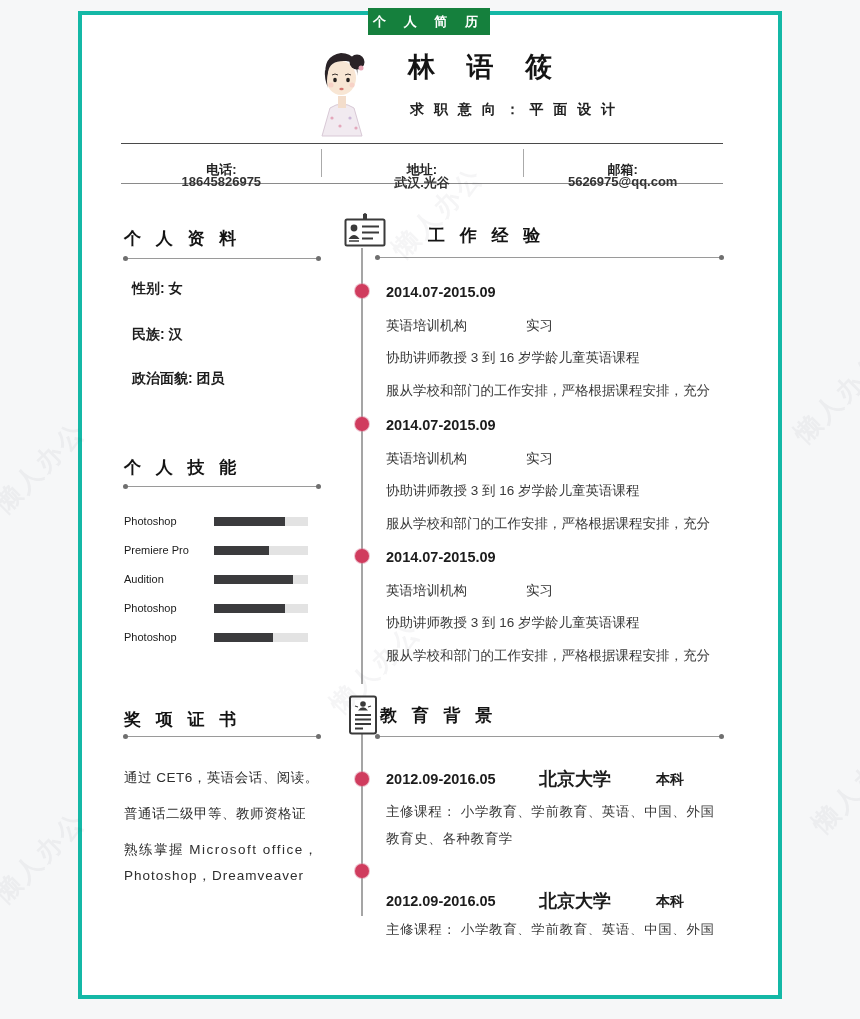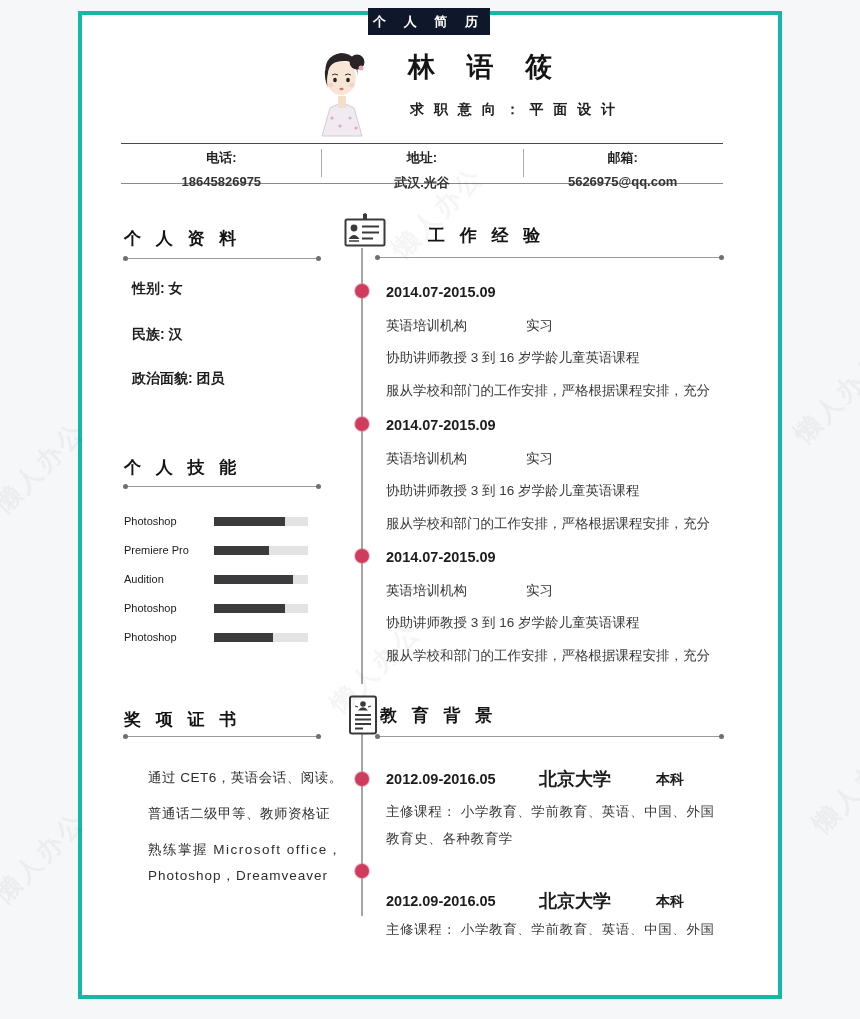--- a/index.html
+++ b/index.html
@@ -1,37 +1,37 @@
 <!DOCTYPE html>
 <html><head>
 <meta charset="utf-8">
 <style>
   html,body{margin:0;padding:0;background:#f6f7f8;}
   *{box-sizing:border-box;}
   .stage{position:relative;width:860px;height:1019px;background:#f6f7f8;overflow:hidden;
          font-family:"Liberation Sans","DejaVu Sans",sans-serif;color:#2b2b2b;}
   .page{position:absolute;left:78px;top:11px;width:704px;height:988px;
         background:#fff;border:4px solid #14b8a6;}
-  .banner{position:absolute;left:368px;top:8px;width:122px;height:27px;background:#0f172a;
+  .banner{position:absolute;left:368px;top:8px;width:122px;height:27px;background:#15803d;
           color:#fff;font-size:13px;font-weight:bold;letter-spacing:7px;text-align:center;
           line-height:27px;z-index:6;}
   .wm{position:absolute;font-size:26px;font-weight:bold;color:rgba(70,70,85,0.055);
       transform:rotate(-45deg);letter-spacing:3px;white-space:nowrap;z-index:5;pointer-events:none;}
 
   
   .avatar{position:absolute;left:234px;top:33px;width:52px;height:90px;}
   .name{position:absolute;left:326px;top:34px;font-size:27px;font-weight:bold;
         letter-spacing:12px;color:#141414;white-space:nowrap;}
   .intent{position:absolute;left:328px;top:86px;font-size:14px;font-weight:bold;
           letter-spacing:3px;color:#222;white-space:nowrap;}
 
   
   .contact{position:absolute;left:39px;top:128px;width:602px;height:50px;border-top:1px solid #4a4a4a;}
   .contact .labels{position:absolute;left:0;top:5px;width:100%;display:flex;}
-  .contact .labels span{flex:1;text-align:center;font-size:13px;font-weight:bold;color:#222;}
+  .contact .labels span{flex:1;text-align:center;font-size:13px;font-weight:bold;color:#222;margin-top:12px;}
   .contact .vdiv{position:absolute;top:5px;width:1px;height:28px;background:#aaa;}
   .contact .hr2{position:absolute;left:0;top:39px;width:100%;height:1px;background:#8a8a8a;z-index:0;}
   .contact .values{position:absolute;left:0;top:30px;width:100%;display:flex;z-index:1;}
   .contact .values span{flex:1;text-align:center;font-size:13px;font-weight:bold;color:#333;}
 
   
   .sec-title{position:absolute;font-size:17px;font-weight:bold;letter-spacing:5px;
              color:#141414;white-space:nowrap;}
   .dotline{position:absolute;height:1px;background:#9a9a9a;}
   .dotline::before,.dotline::after{content:"";position:absolute;top:-2px;width:5px;height:5px;
@@ -39,21 +39,21 @@
   .dotline::before{left:-1px;}
   .dotline::after{right:-1px;}
 
   
   .pitem{position:absolute;left:50px;font-size:14px;font-weight:bold;color:#1d1d1d;
          line-height:20px;white-space:nowrap;}
   .skill-label{position:absolute;left:42px;font-size:11px;color:#1a1a1a;line-height:20px;white-space:nowrap;}
   .skill-bar{position:absolute;left:132px;width:94px;height:9px;background:#e3e3e3;}
   .skill-fill{height:100%;background:#3b3b3d;}
   .award{position:absolute;left:42px;font-size:13.5px;color:#2e2e2e;line-height:20px;
-         letter-spacing:0.5px;white-space:nowrap;margin-left:24px;}
+         letter-spacing:0.5px;white-space:nowrap;}
 
   
   .tline{position:absolute;left:279px;width:2px;background:#a5a5a5;}
   .tdot{position:absolute;left:273px;width:14px;height:14px;border-radius:50%;
         background:#d03c5e;box-shadow:0 0 0 1px rgba(214,113,143,0.45);z-index:2;}
   .sec-icon{position:absolute;z-index:3;}
   .entry{position:absolute;left:304px;width:352px;}
   .edate{font-size:14.5px;font-weight:bold;color:#1c1c1c;line-height:20px;white-space:nowrap;}
   .eorg{position:relative;margin-top:14px;font-size:13.5px;color:#333;line-height:20px;}
   .eorg .role{position:absolute;left:140px;top:0;}

